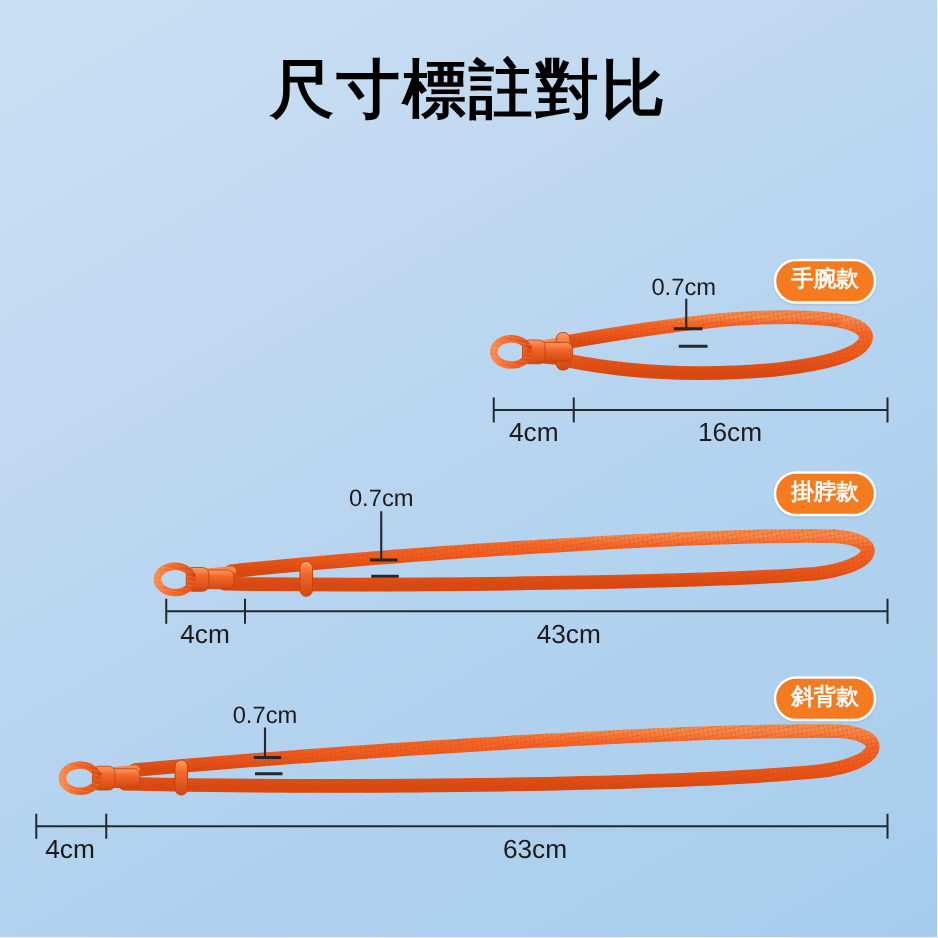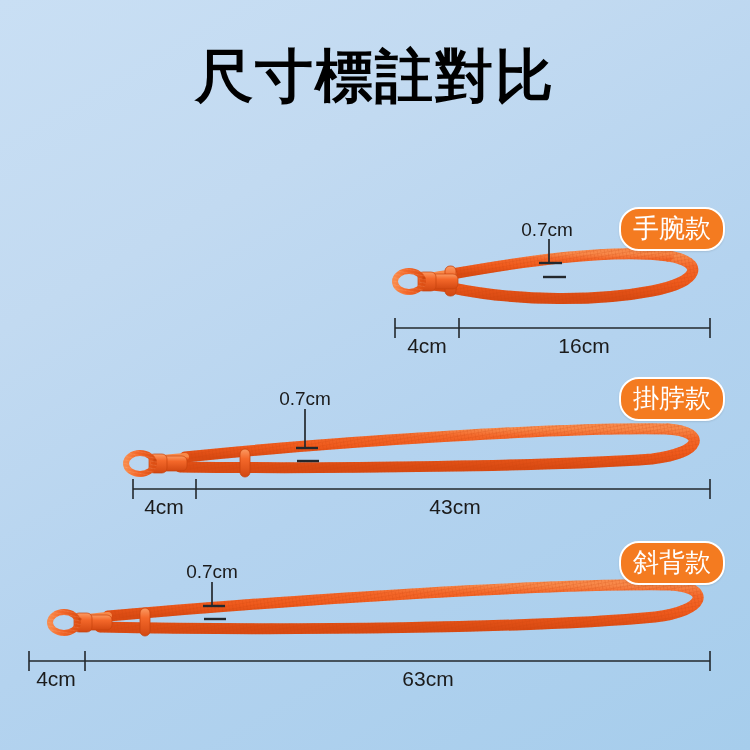--- a/index.html
+++ b/index.html
@@ -21,38 +21,38 @@
     overflow: hidden;
   }
 
   
   #title {
     position: absolute;
     top: 47px;
     left: 0;
     width: 750px;
     text-align: center;
-    font-size: 58px;
+    font-size: 51px;
     line-height: 1;
     font-weight: bold;
     color: #000000;
     letter-spacing: 2px;
     font-family: "DejaVu Sans", "Liberation Sans", sans-serif;
     white-space: nowrap;
   }
 
   
   .badge {
     position: absolute;
     background: #f47b20;
     border: 2px solid #ffffff;
     border-radius: 20px;
     color: #ffffff;
-    font-size: 26px;
-    font-weight: normal;
+    font-size: 18px;
+    font-weight: bold;
     line-height: 1;
     padding: 6px 12px 8px 12px;
     white-space: nowrap;
     font-family: "DejaVu Sans", "Liberation Sans", sans-serif;
     box-shadow: 0 1px 2px rgba(0,0,0,0.10);
     text-align: center;
   }
 
   
   #art {

